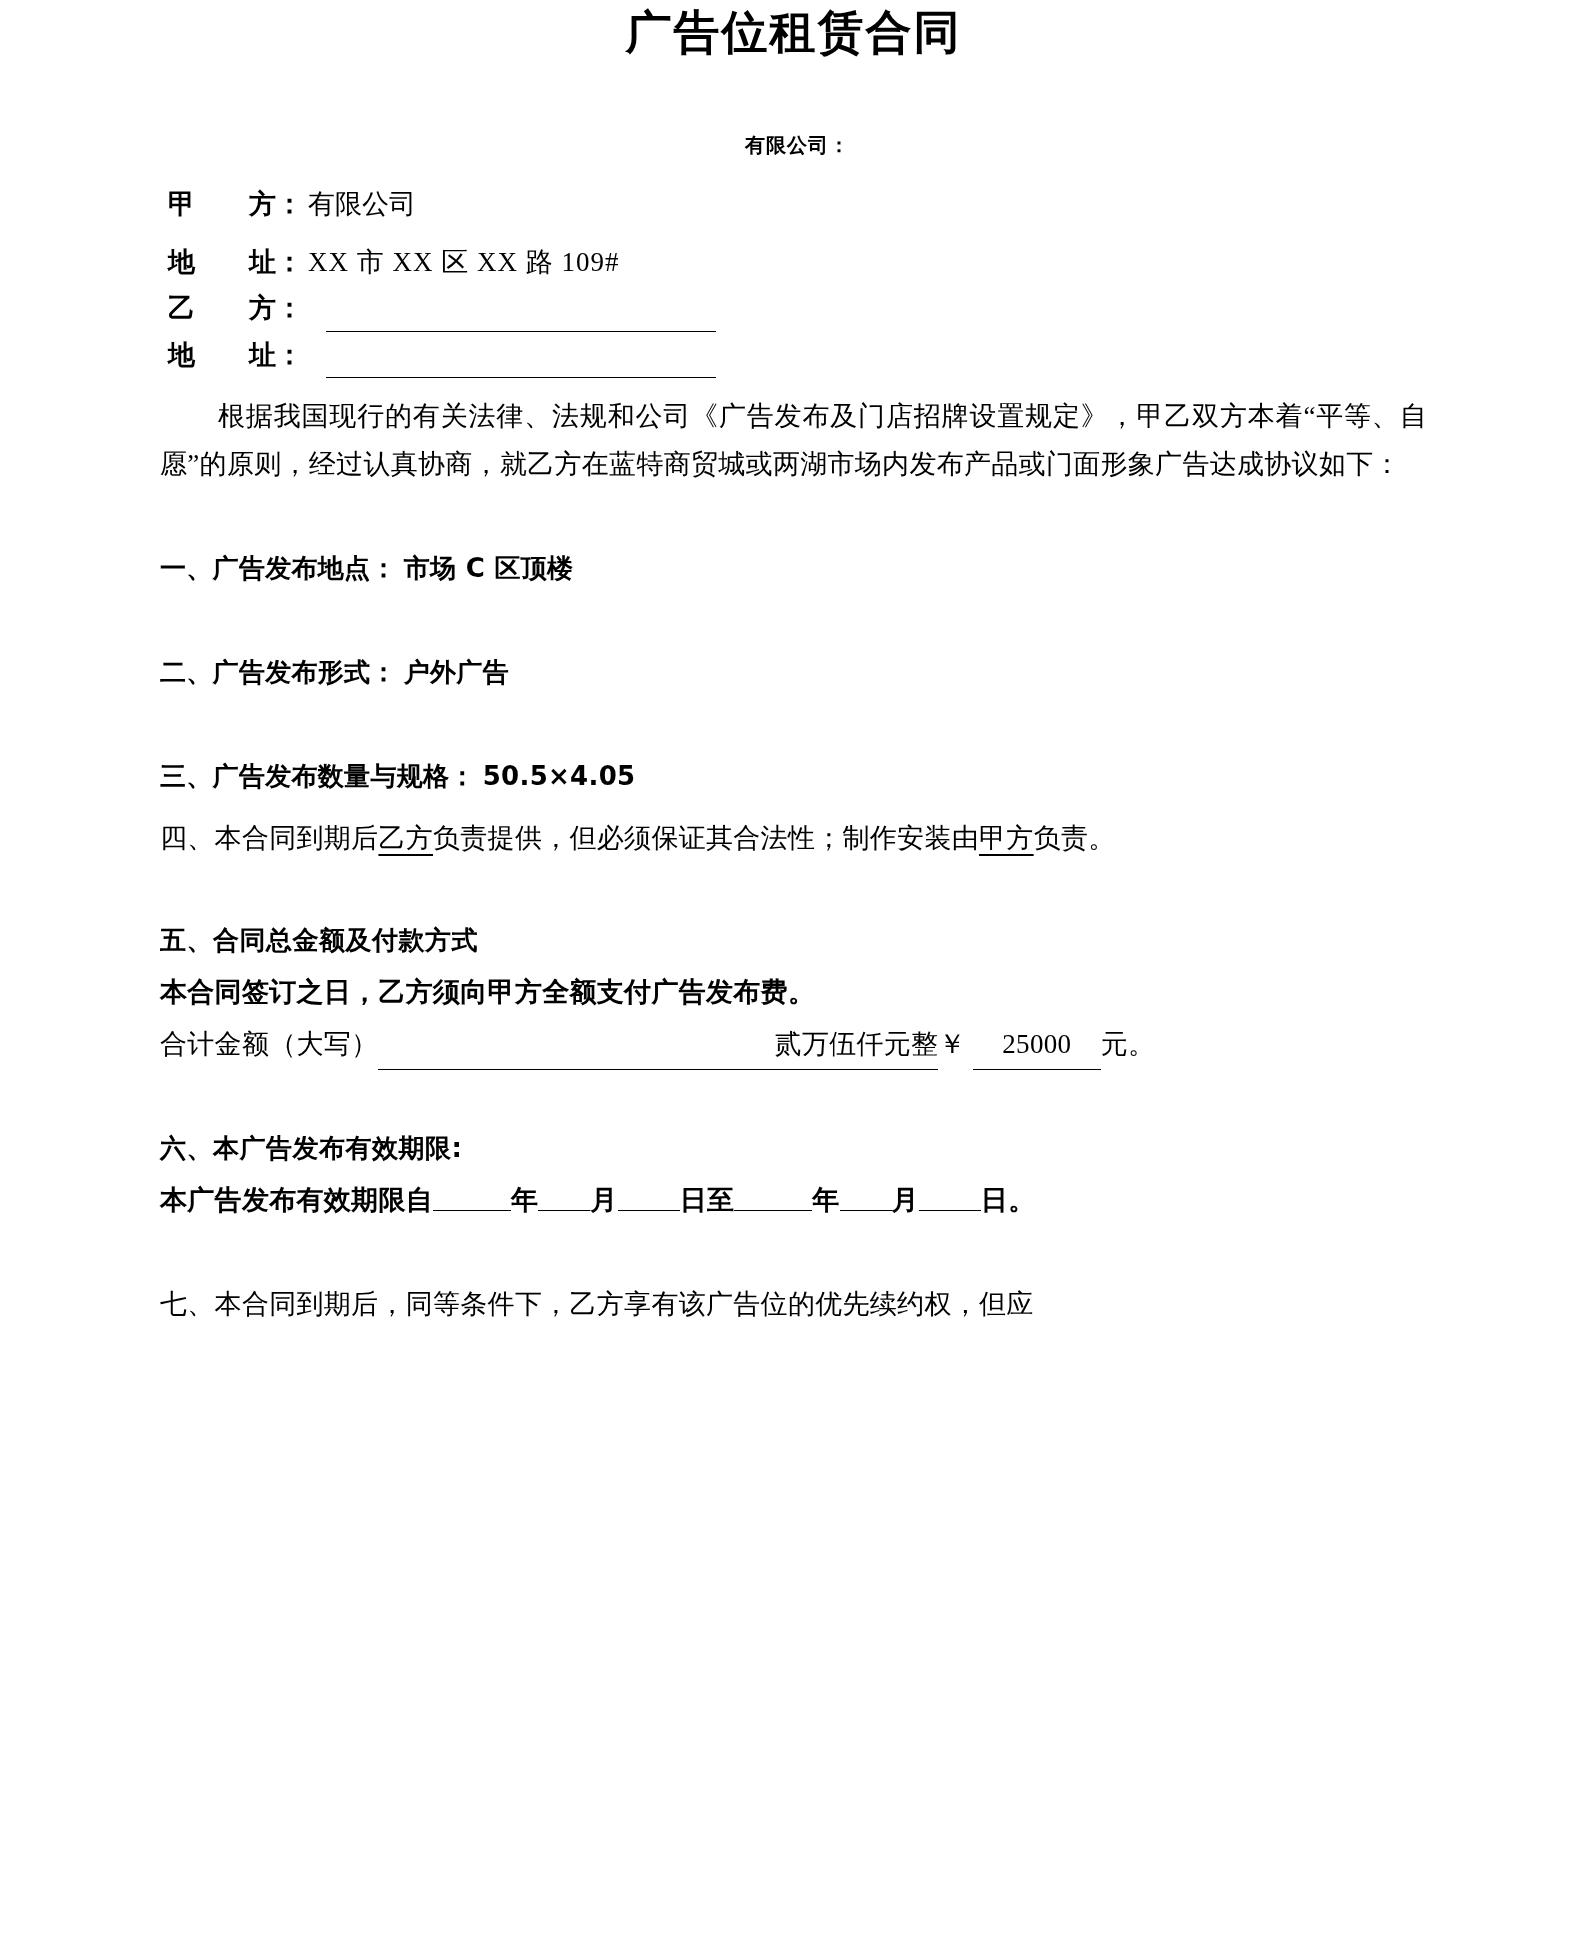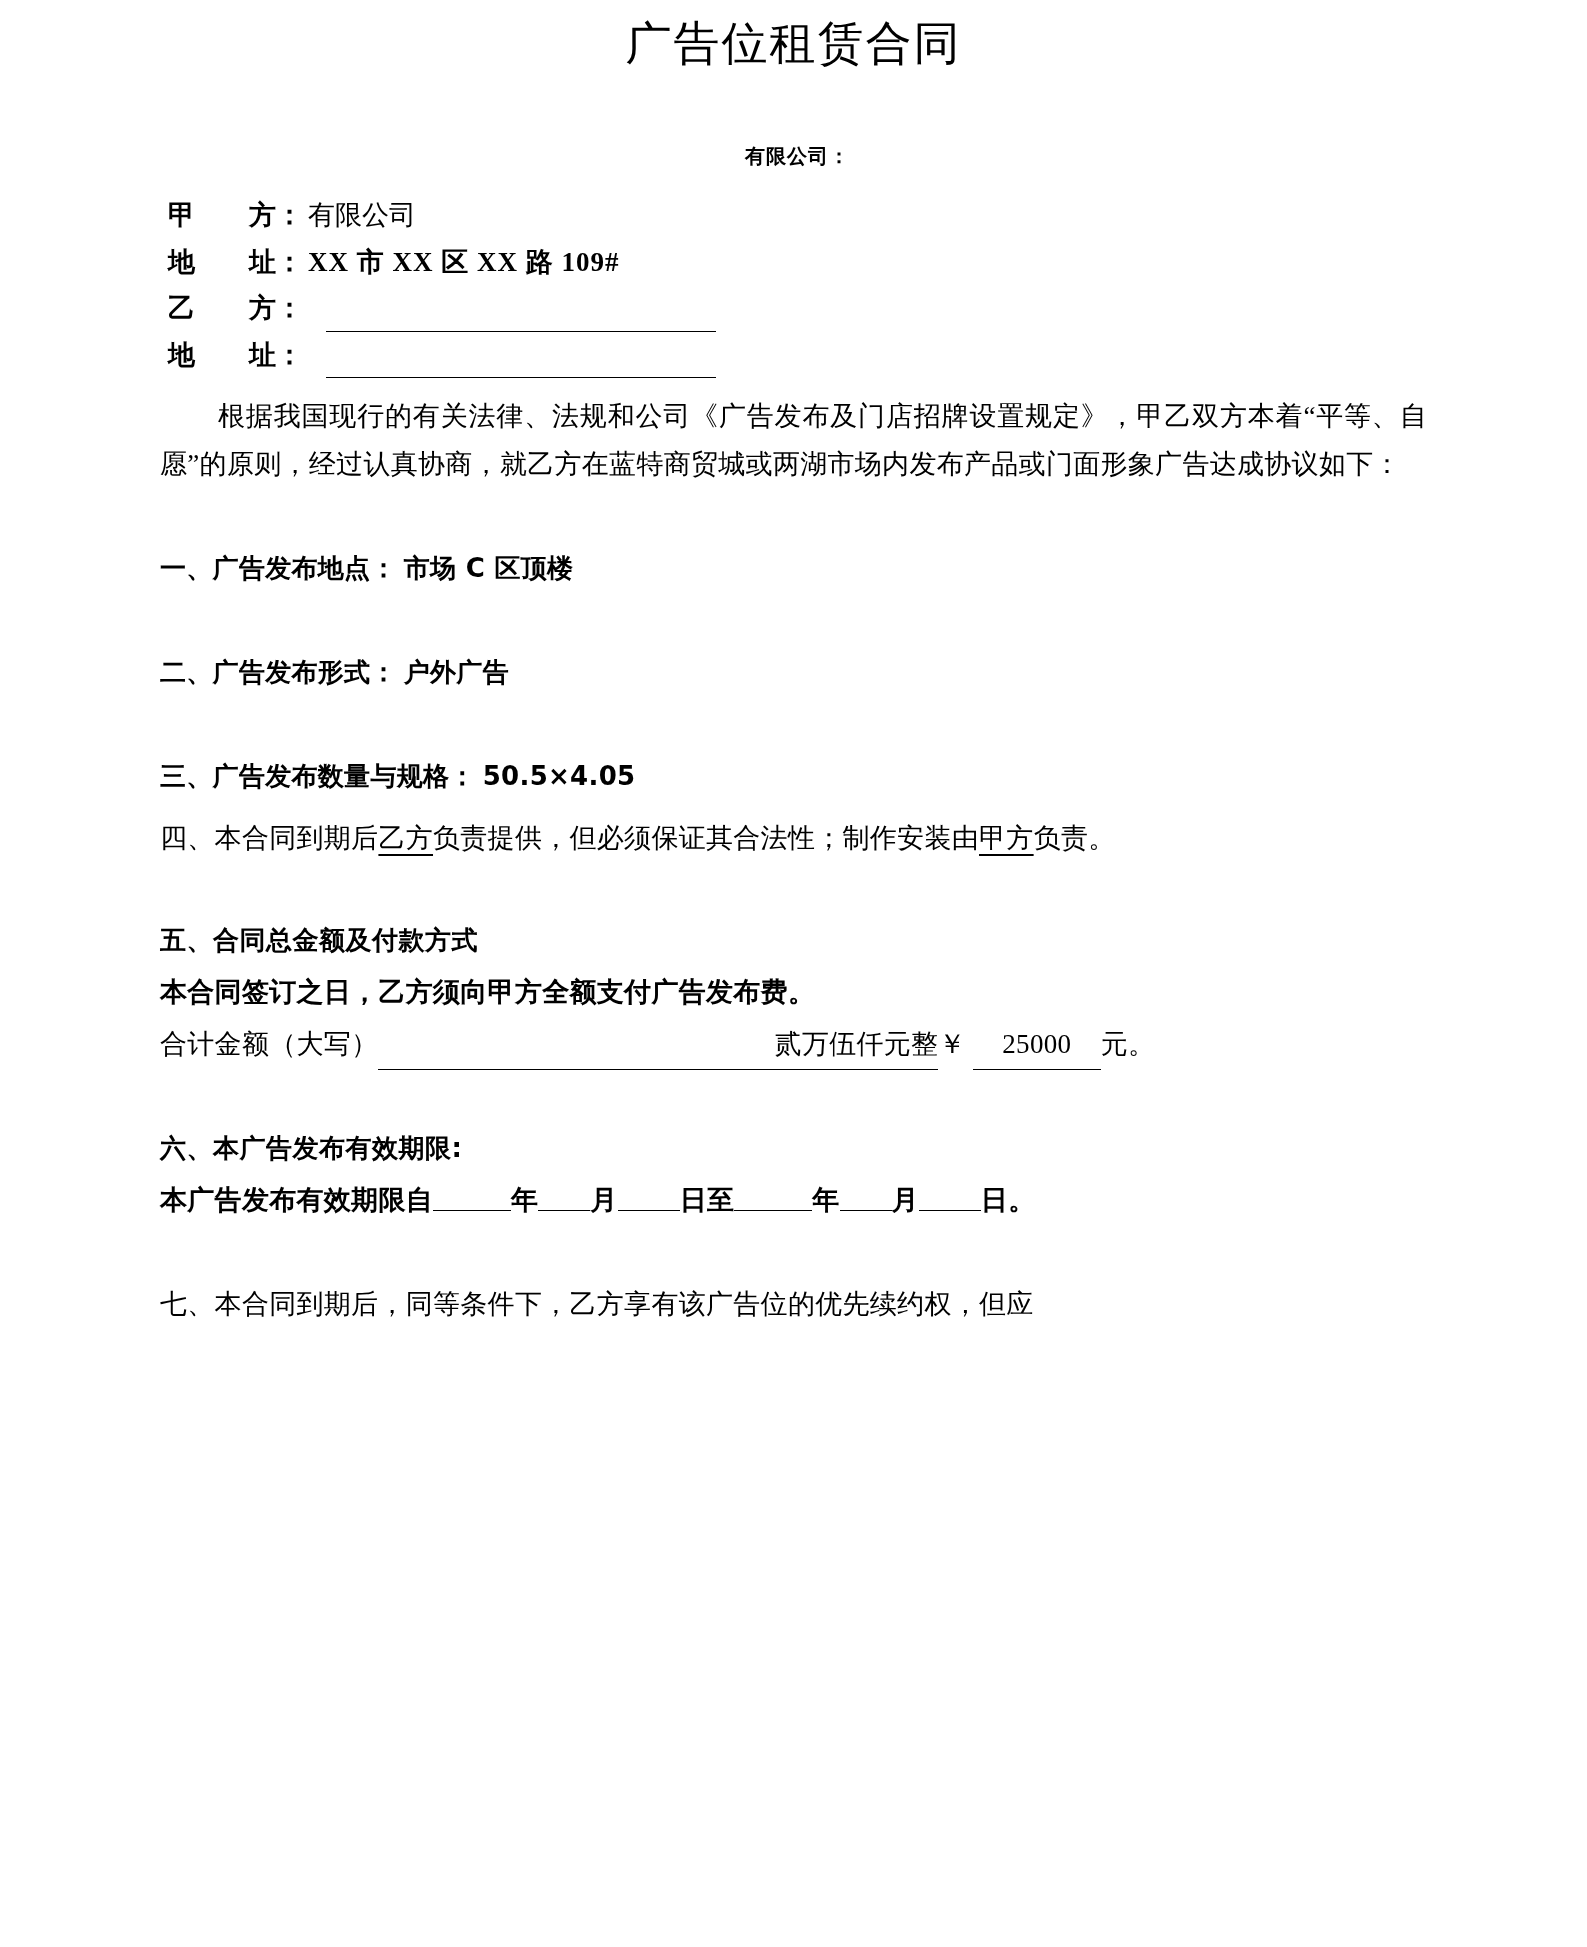--- a/index.html
+++ b/index.html
@@ -16,24 +16,24 @@
     min-height: 1947px;
     margin: 0 auto;
     position: relative;
     box-sizing: border-box;
     padding: 0 160px;
     background: #ffffff;
   }
   .doc-title {
     text-align: center;
     font-family: "DejaVu Sans", "Liberation Sans", sans-serif;
-    font-weight: normal;
+    font-weight: bold;
     font-size: 46px;
     letter-spacing: 2px;
-    margin: 16px;
+    margin: 5px;
     padding-bottom: 0;
     line-height: 1.2;
   }
   .contract-no {
     margin-top: 72px;
     font-family: "DejaVu Sans", "Liberation Sans", sans-serif;
     font-size: 20px;
     font-weight: bold;
     padding-left: 585px;
     letter-spacing: 1px;
@@ -52,22 +52,23 @@
     display: inline-block;
     width: 140px;
     white-space: pre;
     font-family: "Liberation Serif", "DejaVu Serif", serif;
     font-weight: bold;
   }
   .party-value {
     font-family: "Liberation Serif", "DejaVu Serif", serif;
   }
   .party-value.bold {
-    font-weight: bold;
+    font-weight: normal;
     letter-spacing: 1px;
+    margin-top: 11px;
   }
   .blank-line {
     display: inline-block;
     width: 390px;
     border-bottom: 1.6px solid #000;
     height: 22px;
     margin-left: 18px;
   }
   p.body-para {
     font-size: 27px;

